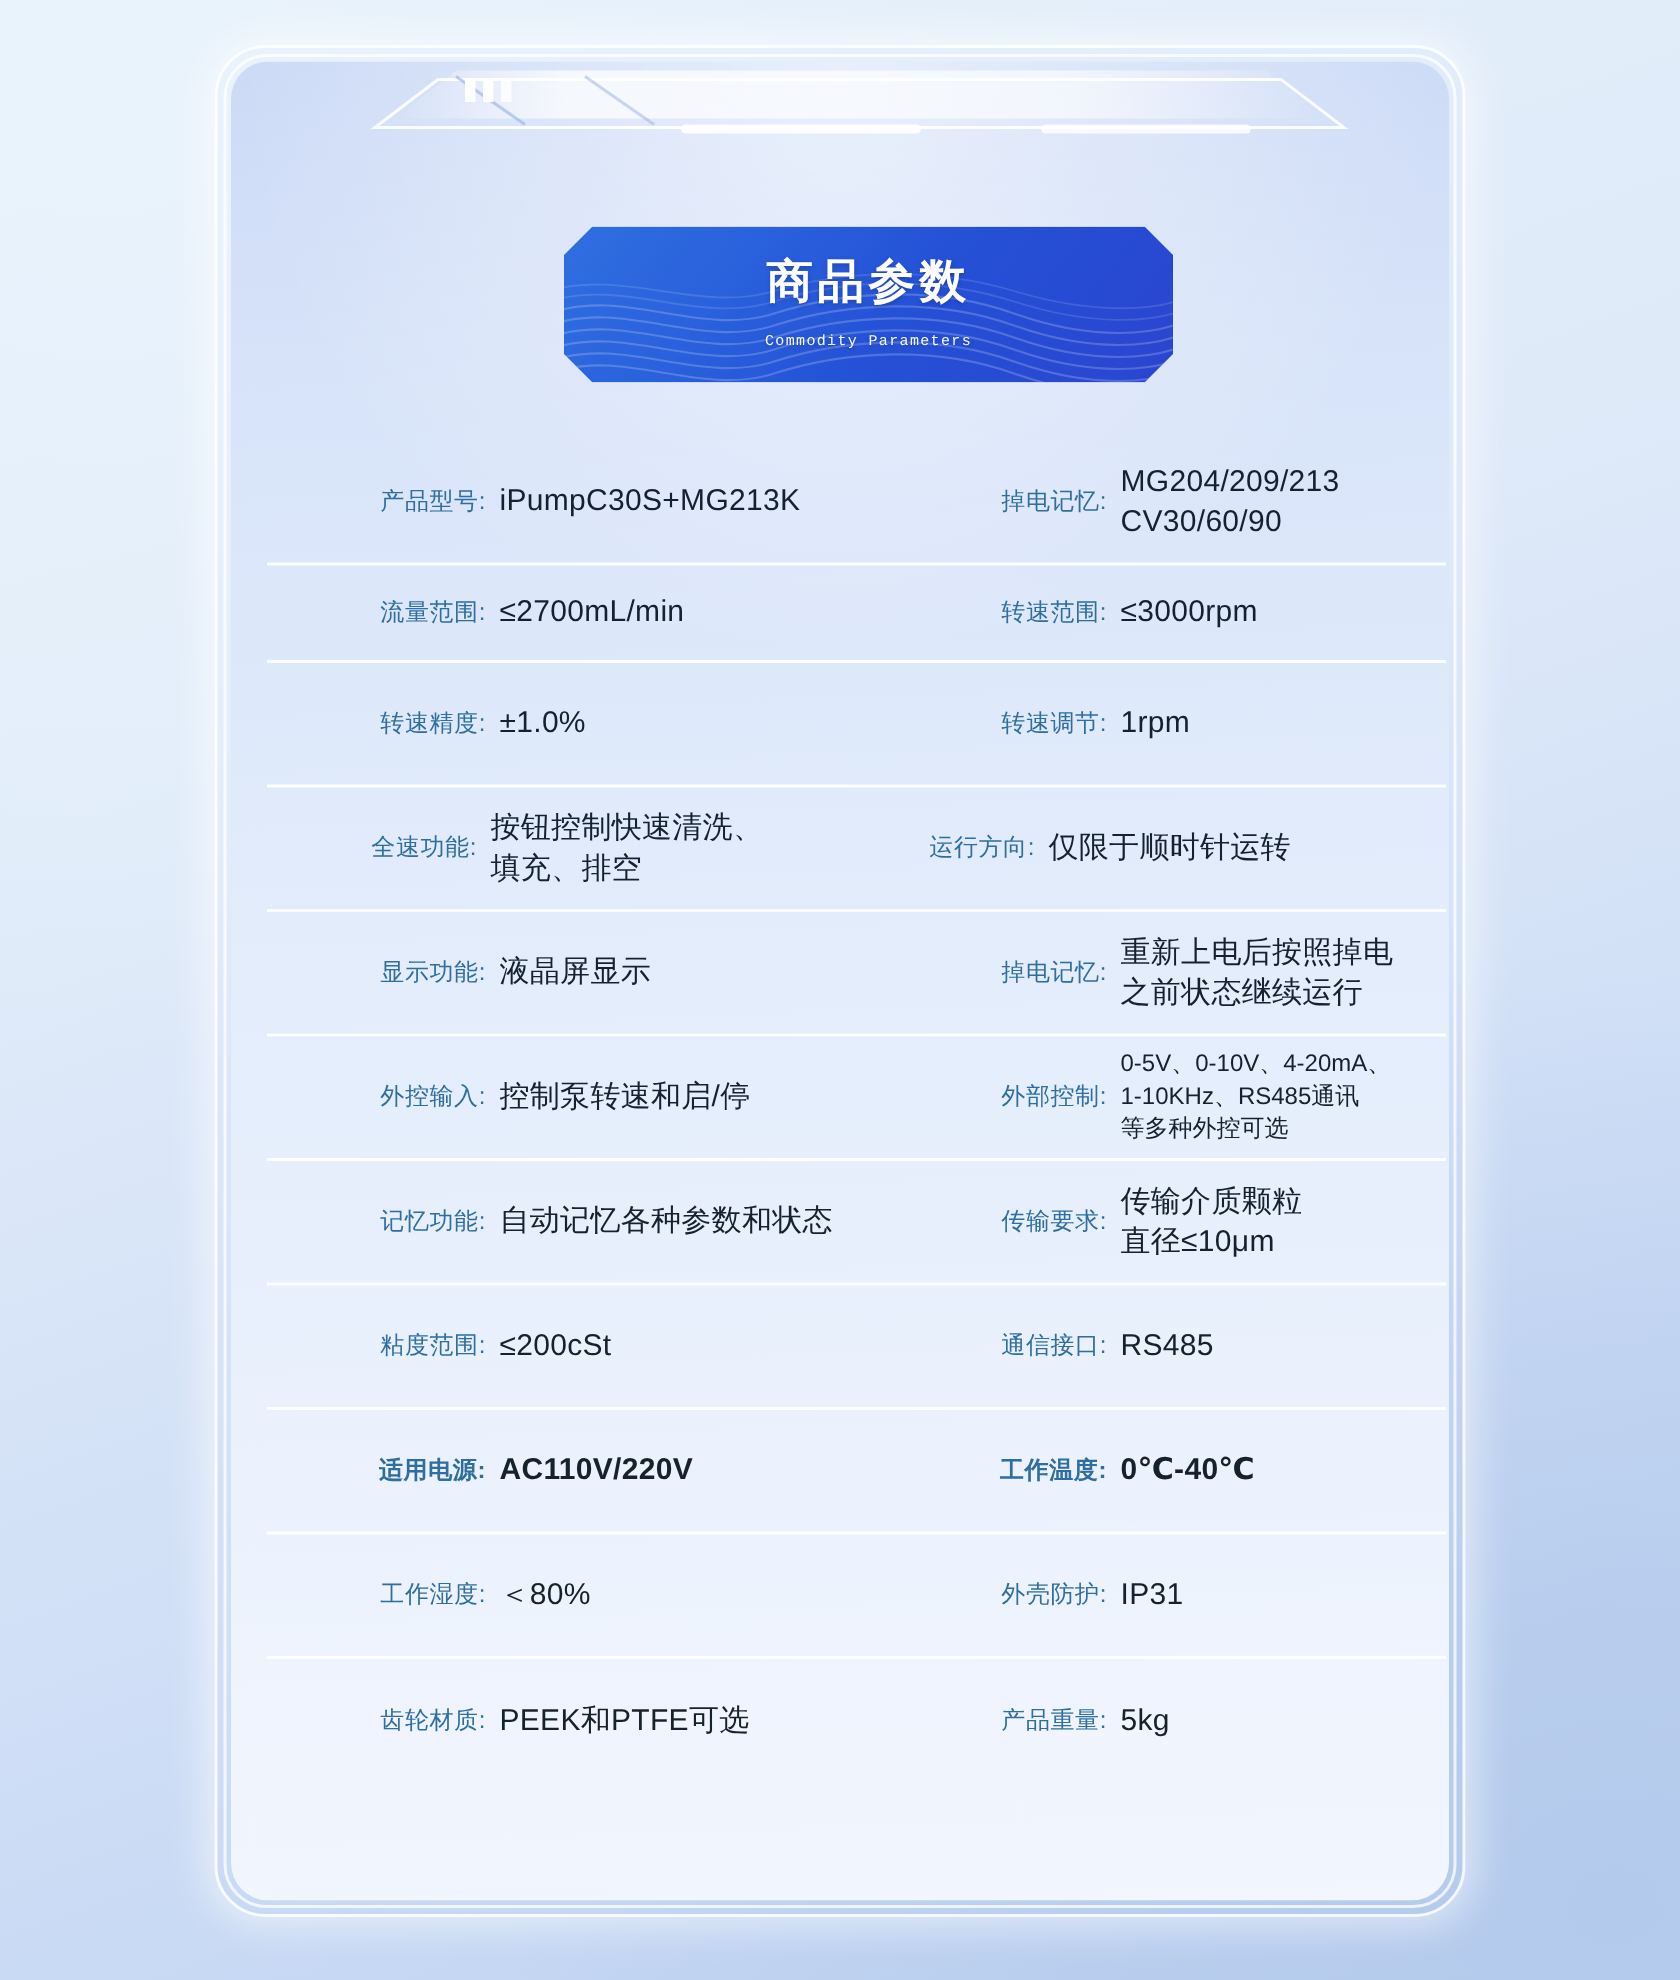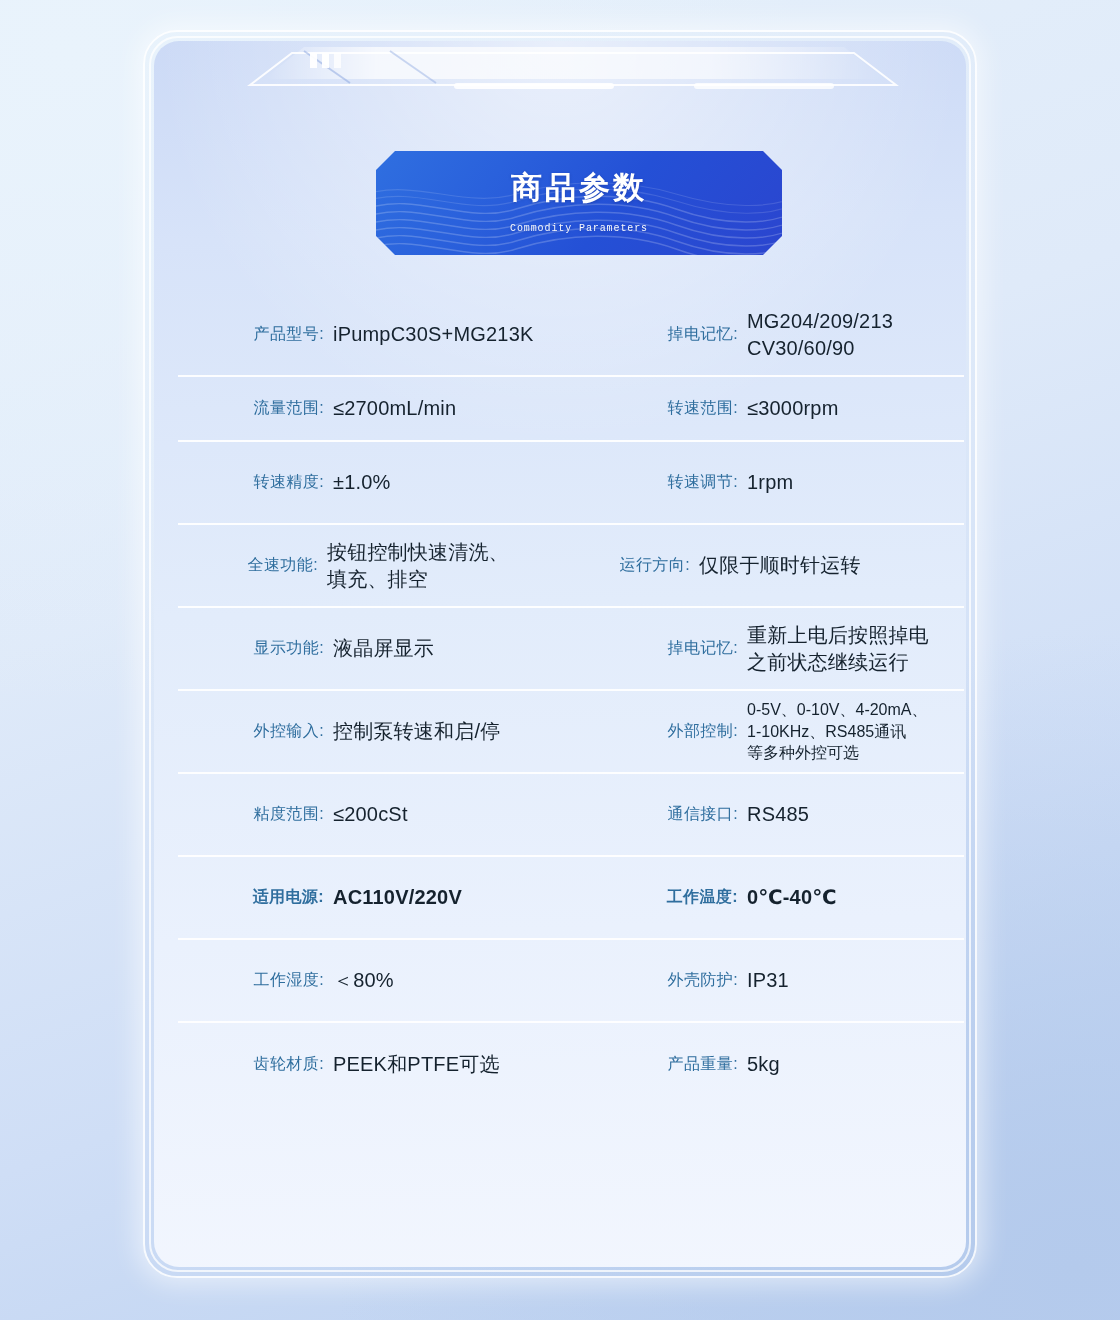--- a/index.html
+++ b/index.html
@@ -246,20 +246,35 @@
             <div class="lbl">外部控制</div>
             <div class="val small">
               <span class="ln">0-5V、0-10V、4-20mA、</span>
               <span class="ln">1-10KHz、RS485通讯</span>
               <span class="ln">等多种外控可选</span>
             </div>
           </div>
         </div>
         <div class="row" style="height: 83px;">
           <div class="cell left">
+            <div class="lbl">记忆功能</div>
+            <div class="val">
+              <span class="ln">自动记忆各种参数和状态</span>
+            </div>
+          </div>
+          <div class="cell right">
+            <div class="lbl">传输要求</div>
+            <div class="val">
+              <span class="ln">传输介质颗粒</span>
+              <span class="ln">直径≤10μm</span>
+            </div>
+          </div>
+        </div>
+        <div class="row" style="height: 83px;">
+          <div class="cell left">
             <div class="lbl">粘度范围</div>
             <div class="val">
               <span class="ln">≤200cSt</span>
             </div>
           </div>
           <div class="cell right">
             <div class="lbl">通信接口</div>
             <div class="val">
               <span class="ln">RS485</span>
             </div>

